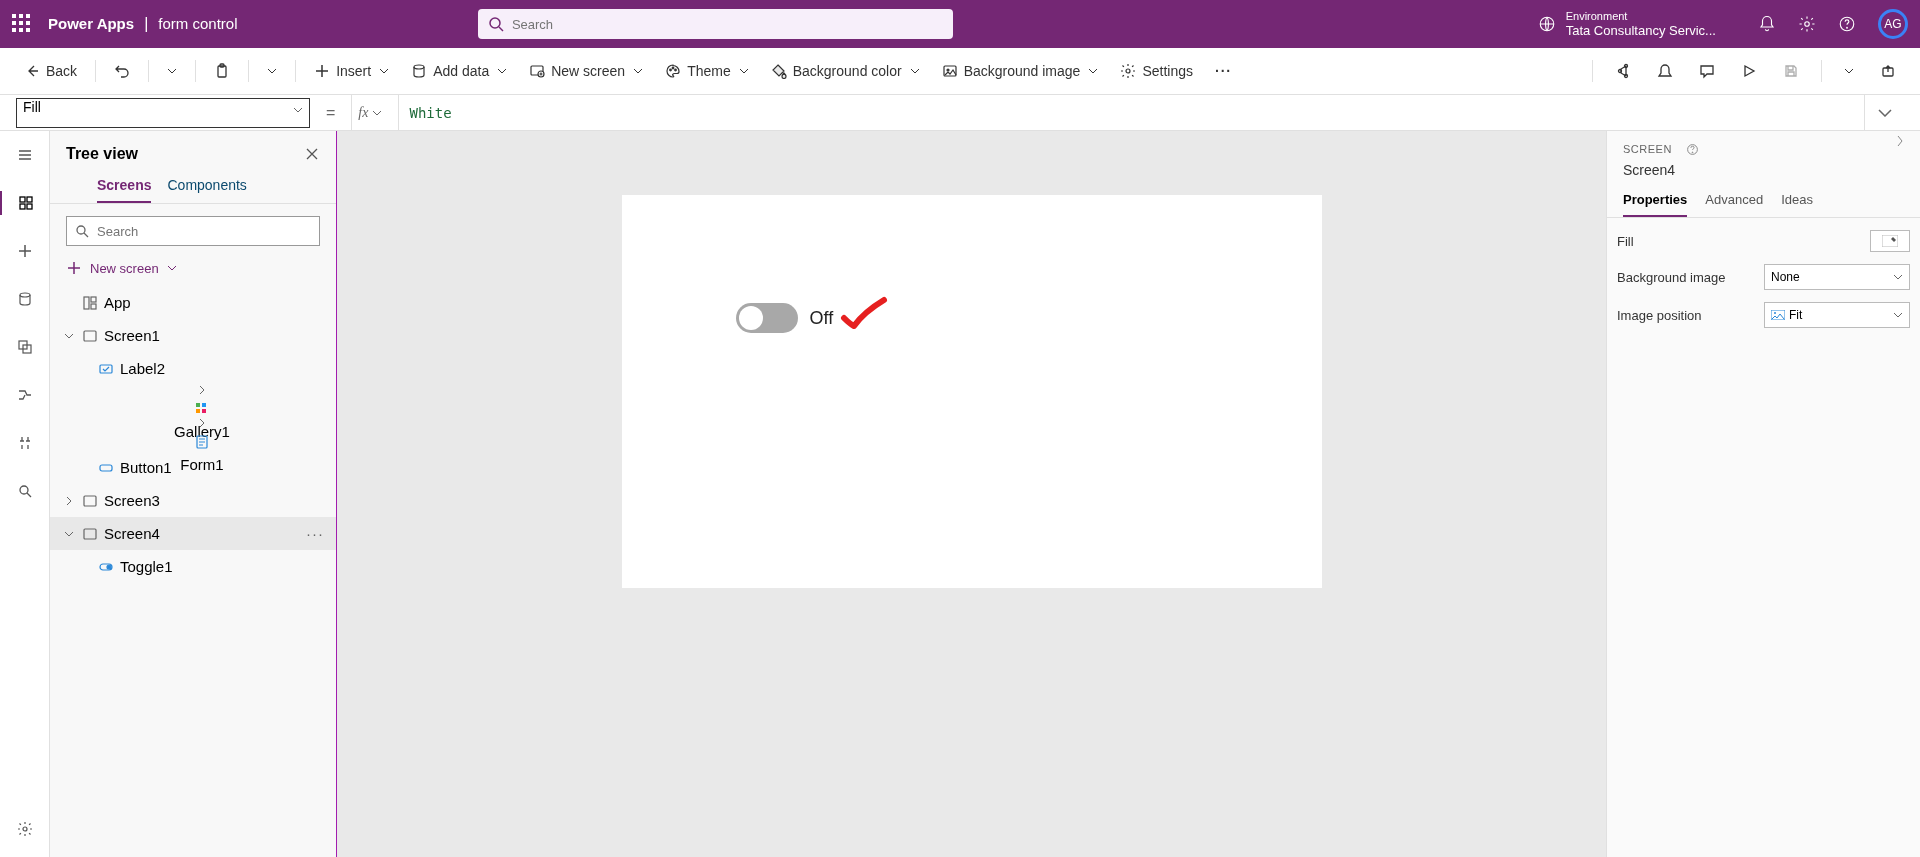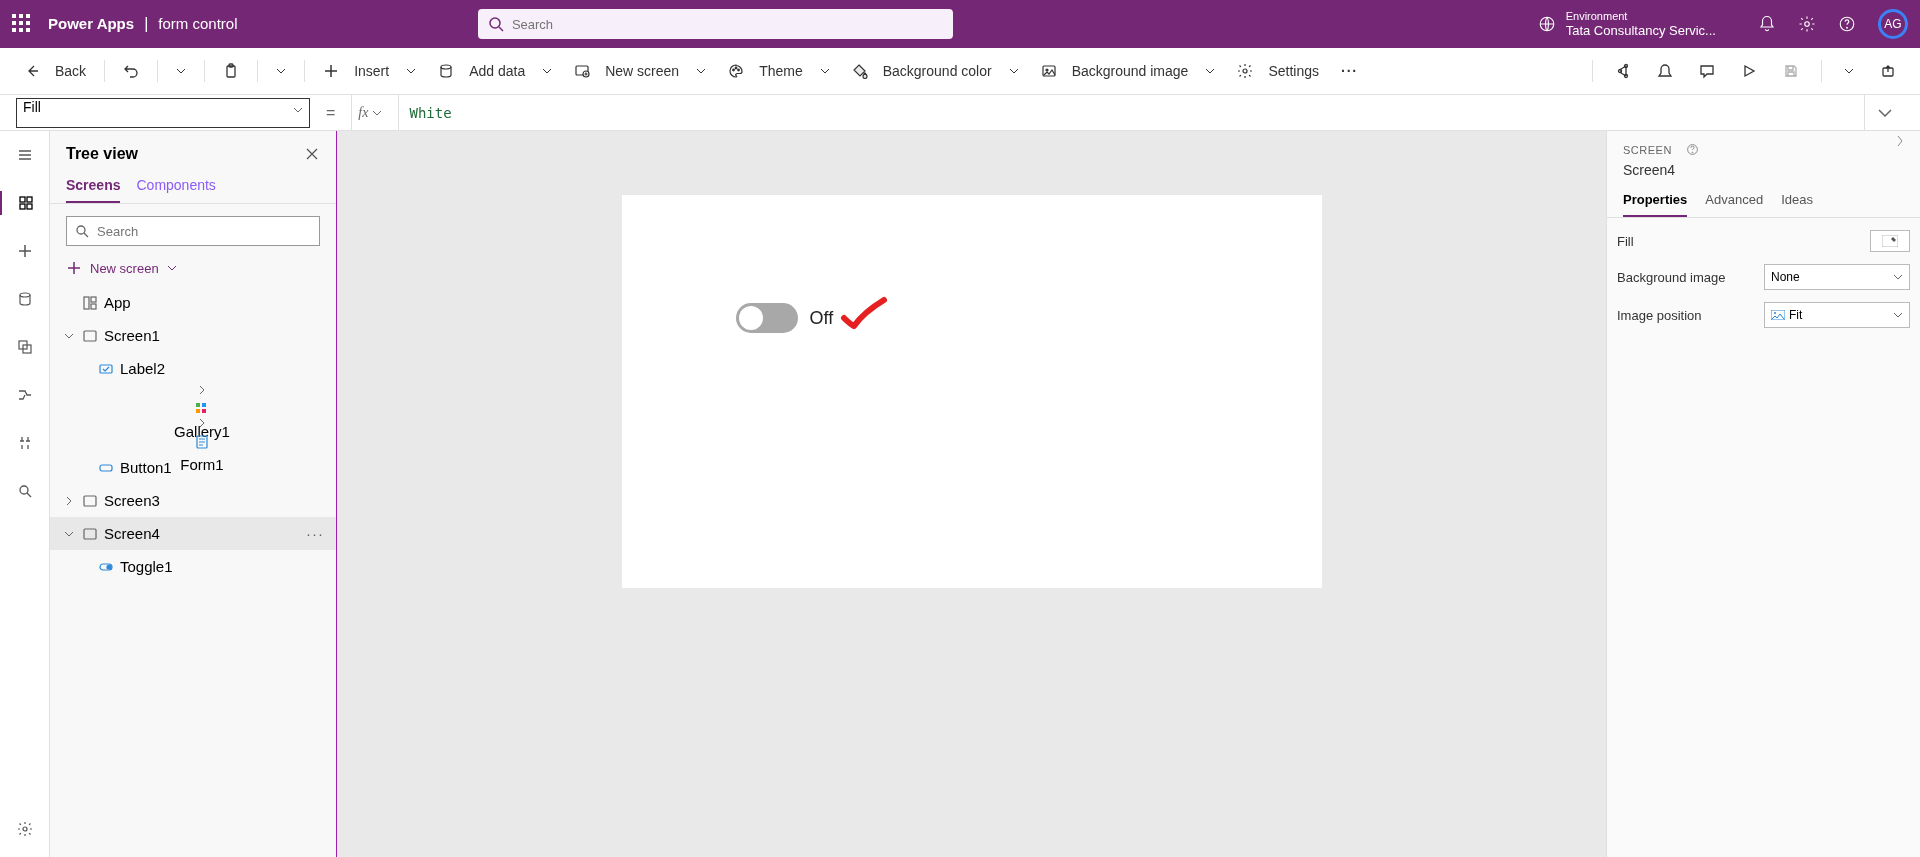--- a/index.html
+++ b/index.html
@@ -20,21 +20,21 @@
 .search-icon { position: absolute; left: 10px; top: 7px; }
 .env-block { display:flex; align-items:center; gap:10px; margin-left:auto; cursor:pointer; }
 .env-text { font-size: 11px; line-height:1.2; }
 .env-text .env-lbl { font-size: 11px; }
 .env-text .env-val { font-size: 13px; }
 .hdr-icons { display:flex; align-items:center; gap:22px; margin-left: 26px; }
 .avatar { width:30px; height:30px; border-radius:50%; border:3px solid #3b82f6; display:flex; align-items:center; justify-content:center; font-size:12px; }
 
 
 .toolbar { height:47px; border-bottom:1px solid #e0e0e0; display:flex; align-items:center; padding:0 16px; gap:6px; color:#333; font-size:14px; }
-.tb-btn { display:flex; align-items:center; gap:15px; padding:6px 8px; cursor:pointer; border-radius:2px; }
+.tb-btn { display:flex; align-items:center; gap:6px; padding:6px 8px; cursor:pointer; border-radius:2px; }
 .tb-sep { width:1px; height:22px; background:#e0e0e0; margin:0 4px; }
 .tb-chev { margin-left:2px; }
 .tb-right { margin-left:auto; display:flex; align-items:center; gap:10px; }
 
 
 .formula-bar { height:36px; border-bottom:1px solid #e0e0e0; display:flex; align-items:center; padding:0 16px; gap:10px; font-size:14px; }
 .prop-select { width:294px; height:30px; border:1px solid #333; padding:0 24px 0 6px; font-size:14px; position:relative; }
 .prop-select .caret { position:absolute; right:6px; top:8px; }
 .eq { font-size:16px; color:#666; margin: 0 6px; }
 .fx-box { display:flex; align-items:center; gap:4px; color:#666; padding: 0 6px; border-left:1px solid #e0e0e0; height:100%; }
@@ -48,22 +48,22 @@
 .leftrail { width:50px; border-right:1px solid #e0e0e0; display:flex; flex-direction:column; align-items:center; padding-top:12px; gap:24px; color:#555; position:relative; }
 .leftrail .rail-item { cursor:pointer; height:24px; display:flex; align-items:center; justify-content:center; width:100%; }
 .leftrail .rail-item.active { border-left:2px solid #742774; color:#000; }
 .leftrail .rail-bottom { margin-top:auto; margin-bottom:16px; }
 
 
 .treepanel { width:287px; border-right:1px solid #a21caf; background:#f8f8f8; display:flex; flex-direction:column; }
 .tree-hdr { display:flex; align-items:center; padding:14px 16px 8px; }
 .tree-hdr h3 { font-size:16px; font-weight:600; flex:1; }
 .tree-tabs { display:flex; gap:16px; padding:0 16px; border-bottom:1px solid #e0e0e0; font-size:14px; }
-.tree-tab { padding:6px 0 8px; cursor:pointer; color:#8b5cf6; }
-.tree-tab.active { color:#742774; border-bottom:2px solid #742774; font-weight:600; }
+.tree-tab { padding:6px 0 8px; cursor:pointer; color:#0c4a6e; }
+.tree-tab.active { color:#742774; border-bottom:2px solid #742774; font-weight:600;margin-left:31px; }
 .tree-search { margin:12px 16px 8px; position:relative; }
 .tree-search input { width:100%; height:30px; border:1px solid #999; padding:0 8px 0 30px; font-size:13px; }
 .tree-search .sicon { position:absolute; left:8px; top:7px; color:#666; }
 .newscreen { display:flex; align-items:center; gap:8px; padding:6px 16px 10px; color:#742774; font-size:13px; cursor:pointer; }
 .tree-list { flex:1; overflow:auto; font-size:15px; }
 .tree-row { display:flex; align-items:center; height:33px; padding:0 12px; gap:6px; cursor:pointer; }
 .tree-row.selected { background:#e8e8e8; }
 .tree-row .chev { width:14px; display:flex; justify-content:center; color:#666; }
 .tree-row .spacer { width:14px; }
 .tree-row .ticon { width:16px; display:flex; }
@@ -77,21 +77,21 @@
 .canvas { width:700px; height:393px; background:#fff; position:relative; }
 .toggle-control { position:absolute; left:114px; top:108px; display:flex; align-items:center; gap:12px;text-align:center; }
 .toggle-track { width:62px; height:30px; border-radius:15px; background:#a8a8a8; position:relative; }
 .toggle-thumb { position:absolute; left:3px; top:3px; width:24px; height:24px; border-radius:50%; background:#fff; }
 .toggle-label { font-size:18px; color:#222; }
 .red-check { position:absolute; left:218px; top:99px; }
 
 
 .proppanel { width:314px; border-left:1px solid #e0e0e0; background:#fafafa; display:flex; flex-direction:column; font-size:13px; }
 .prop-top { padding:12px 16px 4px; }
-.prop-top .ctx { font-size:11px; color:#666; letter-spacing:.5px; display:flex; align-items:center; gap:14px; }
+.prop-top .ctx { font-size:11px; color:#666; letter-spacing:.5px; display:flex; gap:14px; }
 .prop-top .scrname { font-size:14px; color:#333; margin-top:6px; }
 .prop-top .expand { float:right; color:#888; margin-top:-22px; cursor:pointer; }
 .prop-tabs { display:flex; gap:18px; padding:10px 16px 0; border-bottom:1px solid #e0e0e0; }
 .prop-tab { padding-bottom:8px; cursor:pointer; color:#555; }
 .prop-tab.active { color:#000; font-weight:600; border-bottom:2px solid #742774; }
 .prop-body { padding:12px 10px; display:flex; flex-direction:column; gap:12px; }
 .prop-row { display:flex; align-items:center; gap:8px; }
 .prop-row .lbl { flex:1; color:#333; }
 .prop-row select, .prop-row .ctlbox { width:146px; height:26px; border:1px solid #bbb; background:#fff; font-size:12px; padding:0 6px; }
 .fillbtn { width:40px; height:22px; border:1px solid #bbb; background:#fff; display:flex; align-items:center; justify-content:center; cursor:pointer; }

